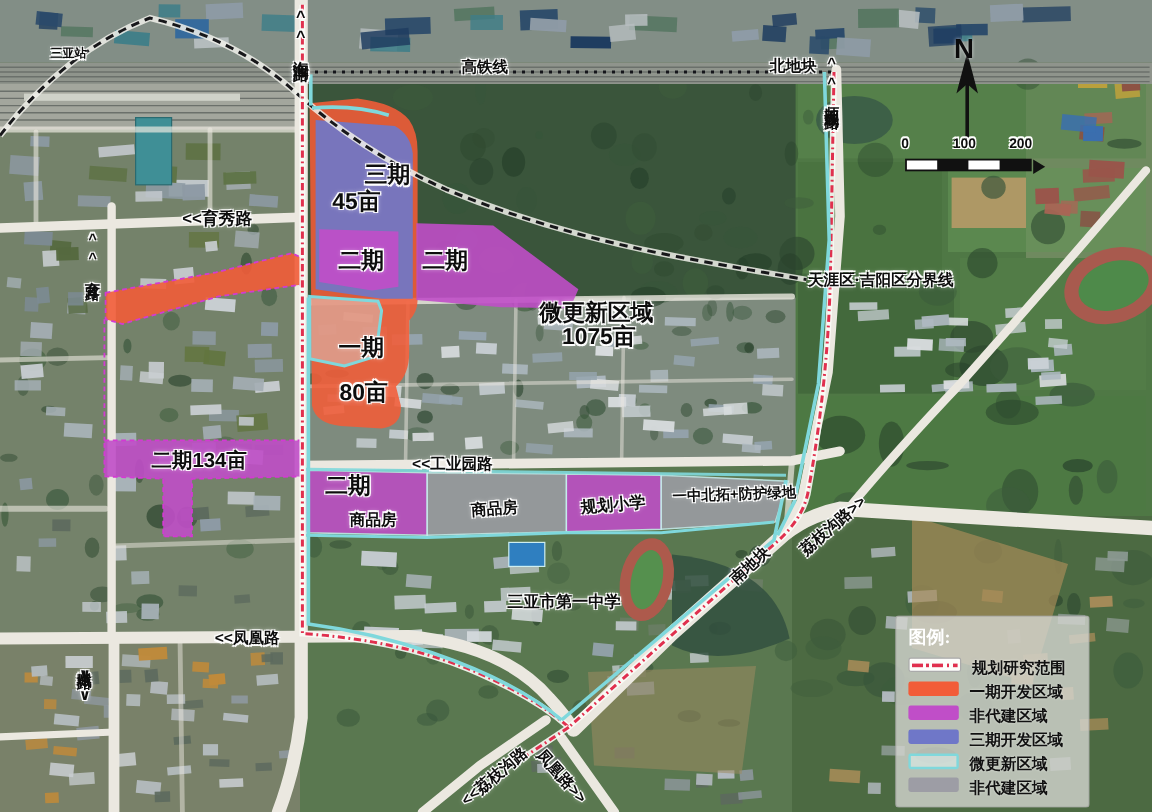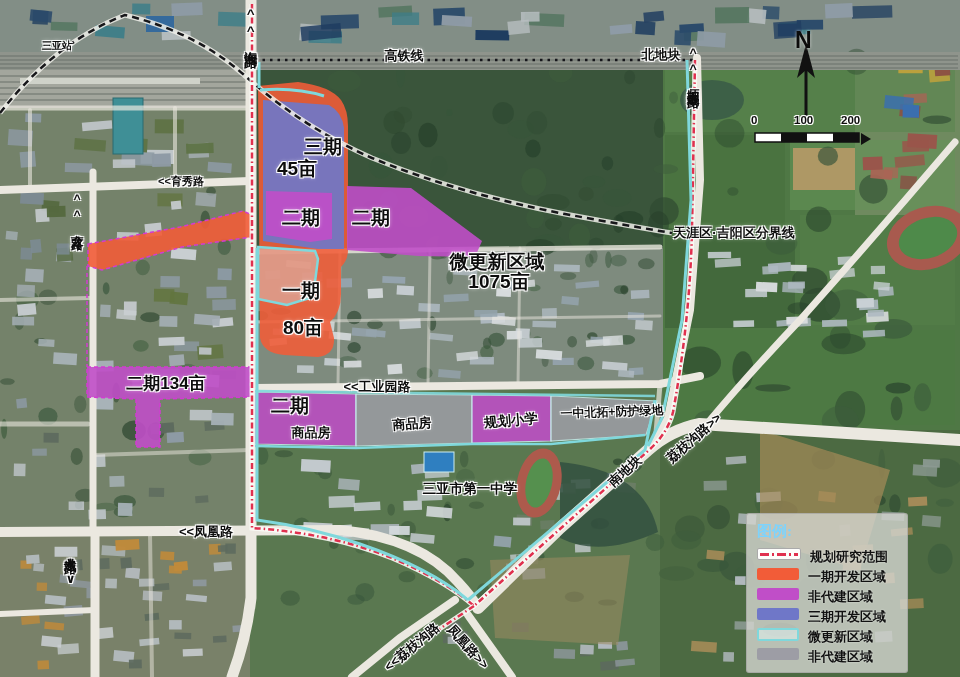--- a/index.html
+++ b/index.html
@@ -8,21 +8,21 @@
   .stage svg{position:absolute;left:0;top:0;}
   .lbl{position:absolute;color:#0d0d0d;font-weight:700;white-space:nowrap;line-height:1.05;
        text-shadow:-1px -1px 0 rgba(255,255,255,.95),1px -1px 0 rgba(255,255,255,.95),
                    -1px 1px 0 rgba(255,255,255,.95),1px 1px 0 rgba(255,255,255,.95),
                     0 0 4px rgba(255,255,255,.8);}
   .ctr{transform:translate(-50%,-50%);}
   .vert{writing-mode:vertical-rl;text-orientation:upright;letter-spacing:2px;}
   .legend{position:absolute;left:746px;top:513px;width:162px;height:160px;
           background:rgba(212,214,209,.8);border:1px solid rgba(150,150,150,.5);
           border-radius:3px;padding:8px 0 0 10px;box-sizing:border-box;}
-  .legend-title{font-size:15px;font-weight:700;color:#7dd3fc;margin-bottom:4px;font-family:Liberation Serif, serif;}
+  .legend-title{font-size:15px;font-weight:700;color:#ffffff;margin-bottom:4px;font-family:Liberation Serif, serif;}
   .lrow{display:flex;align-items:flex-start;margin-top:7px;height:13px;}
   .sw{width:42px;height:12px;border-radius:2px;flex:none;margin-right:9px;position:relative;}
   .sw-research{background:#fdfdfb;border:1px solid #aaa;height:10px;}
   .sw-research .dashline{position:absolute;left:2px;right:2px;top:3.5px;height:3px;
       background:repeating-linear-gradient(90deg,var(--c-research) 0 9px,transparent 9px 12px,
                  var(--c-research) 12px 14px,transparent 14px 17px);}
   .sw-phase1{background:var(--c-phase1);}
   .sw-phase2{background:var(--c-phase2);}
   .sw-phase3{background:var(--c-phase3);}
   .sw-micro{background:rgba(225,242,240,.55);border:2px solid var(--c-micro);height:9px;width:38px;}
@@ -665,39 +665,39 @@
     <rect x="833" y="133" width="26" height="9" fill="#111"></rect>
     <polygon points="861,133 861,145 871,139" fill="#111"></polygon>
   </g>
 </svg>
 
 <div class="lbl ctr" style="left:57px;top:46px;font-size:10px;">三亚站</div>
 <div class="lbl vert" style="left:243px;top:6px;font-size:13.5px;">^^海润路</div>
 <div class="lbl ctr" style="left:404px;top:56px;font-size:13px;">高铁线</div>
 <div class="lbl ctr" style="left:661px;top:55px;font-size:13px;">北地块</div>
 <div class="lbl vert" style="left:686px;top:46px;font-size:12.5px;">^^师部农场路</div>
-<div class="lbl ctr" style="left:181px;top:182px;font-size:11px;">&lt;&lt;育秀路</div>
+<div class="lbl ctr" style="left:181px;top:182px;font-size:14px;">&lt;&lt;育秀路</div>
 <div class="lbl vert" style="left:70px;top:192px;font-size:12.5px;">^^育才路</div>
 <div class="lbl ctr" style="left:734px;top:233px;font-size:13px;">天涯区·吉阳区分界线</div>
 <div class="lbl ctr" style="left:497px;top:262px;font-size:19px;">微更新区域</div>
 <div class="lbl ctr" style="left:499px;top:282px;font-size:19px;">1075亩</div>
 <div class="lbl ctr" style="left:297px;top:147px;font-size:19px;margin-left:26px;">三期</div>
 <div class="lbl ctr" style="left:297px;top:169px;font-size:19px;">45亩</div>
 <div class="lbl ctr" style="left:301px;top:218px;font-size:19px;">二期</div>
 <div class="lbl ctr" style="left:371px;top:218px;font-size:19px;">二期</div>
 <div class="lbl ctr" style="left:301px;top:291px;font-size:19px;">一期</div>
 <div class="lbl ctr" style="left:303px;top:328px;font-size:19px;">80亩</div>
 <div class="lbl ctr" style="left:166px;top:384px;font-size:17px;">二期134亩</div>
 <div class="lbl ctr" style="left:377px;top:387px;font-size:13px;">&lt;&lt;工业园路</div>
 <div class="lbl ctr" style="left:290px;top:406px;font-size:19px;">二期</div>
 <div class="lbl ctr" style="left:311px;top:433px;font-size:13px;">商品房</div>
 <div class="lbl ctr" style="left:412px;top:424px;font-size:13px;transform:translate(-50%,-50%) rotate(-4deg);">商品房</div>
 <div class="lbl ctr" style="left:511px;top:421px;font-size:13.5px;transform:translate(-50%,-50%) rotate(-5deg);">规划小学</div>
 <div class="lbl ctr" style="left:612px;top:412px;font-size:12px;transform:translate(-50%,-50%) rotate(-2deg);">一中北拓+防护绿地</div>
-<div class="lbl ctr" style="left:460px;top:489px;font-size:13.5px;padding-left:20px;">三亚市第一中学</div>
+<div class="lbl ctr" style="left:460px;top:502px;font-size:13.5px;padding-left:20px;">三亚市第一中学</div>
 <div class="lbl ctr" style="left:625px;top:471px;font-size:13px;transform:translate(-50%,-50%) rotate(-42deg);">南地块</div>
 <div class="lbl ctr" style="left:694px;top:438px;font-size:13px;transform:translate(-50%,-50%) rotate(-41deg);">荔枝沟路&gt;&gt;</div>
 <div class="lbl ctr" style="left:206px;top:532px;font-size:13px;">&lt;&lt;凤凰路</div>
 <div class="lbl vert" style="left:63px;top:548px;font-size:12.5px;">水城路∨∨</div>
 <div class="lbl ctr" style="left:412px;top:647px;font-size:13px;transform:translate(-50%,-50%) rotate(-40deg);">&lt;&lt;荔枝沟路</div>
 <div class="lbl ctr" style="left:468px;top:647px;font-size:13px;transform:translate(-50%,-50%) rotate(48deg);">凤凰路&gt;&gt;</div>
 
 <div class="north-label" style="left:795px;top:27px;">N</div>
 <span class="tick" style="left:751px;top:114px;">0</span>
 <span class="tick" style="left:794px;top:114px;">100</span>

